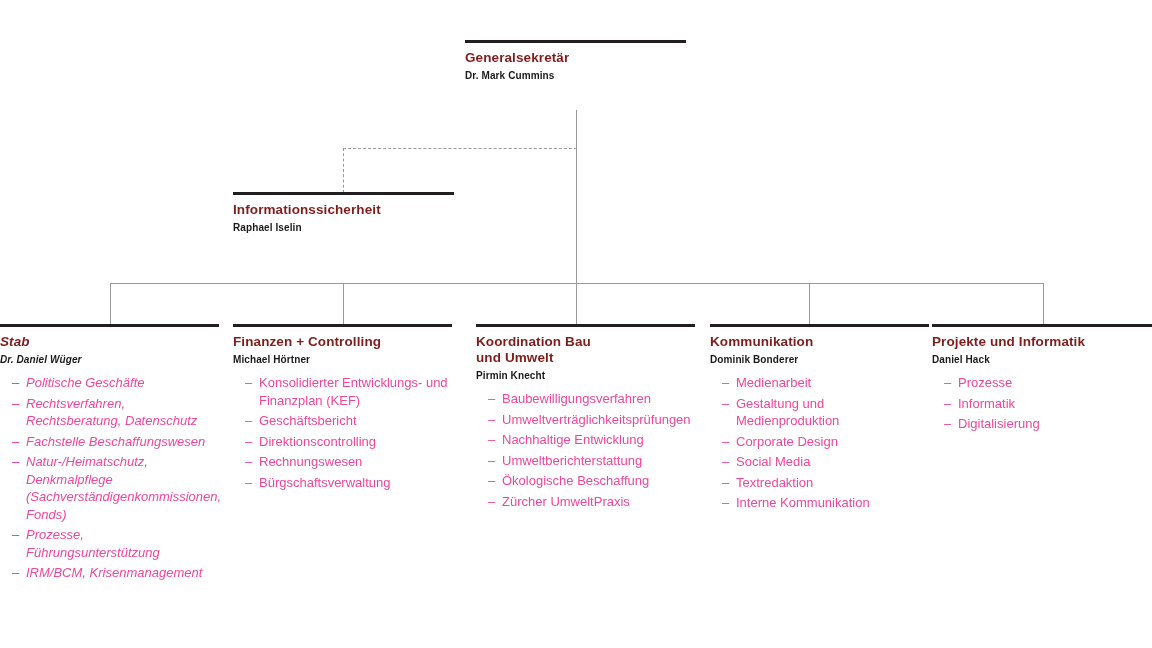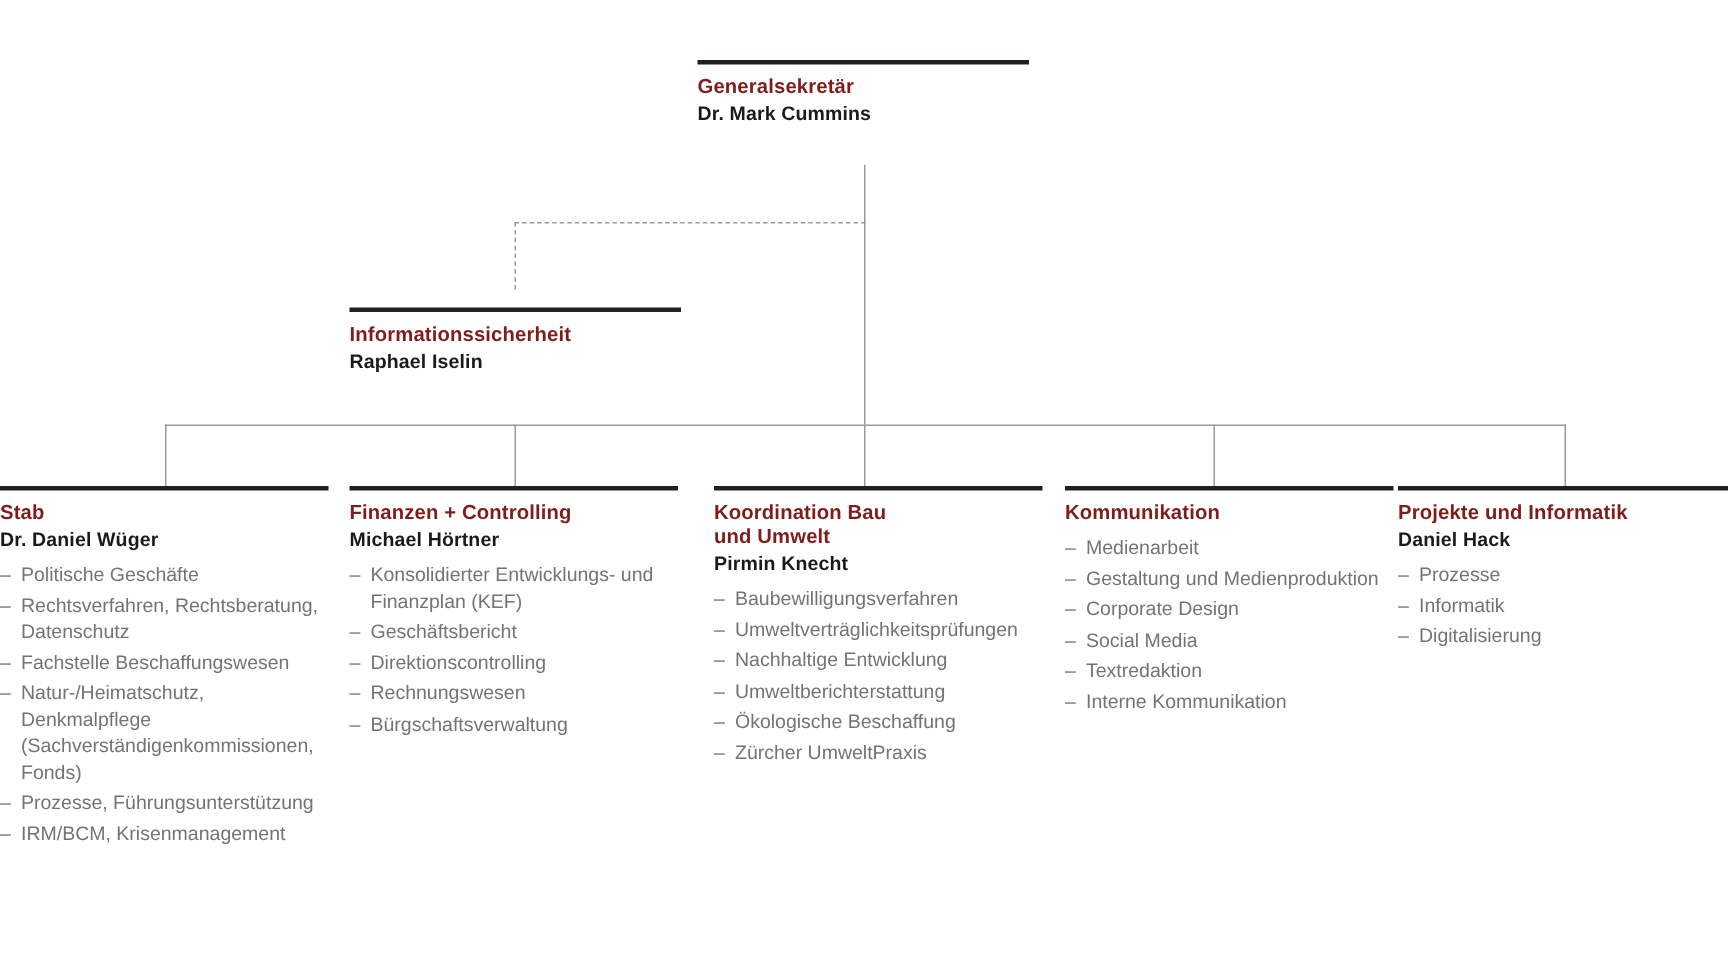--- a/index.html
+++ b/index.html
@@ -52,58 +52,58 @@
     margin-bottom: 7px;
   }
   .unit {
     font-size: 13.5px;
     font-weight: bold;
     color: #7f1d1d;
     line-height: 16px;
     letter-spacing: 0.1px;
   }
   .person {
-    font-size: 13px;
+    font-size: 10px;
     font-weight: bold;
     color: #1a1a1a;
     line-height: 17px;
     letter-spacing: 0.1px;
     margin-top: 1px;
   }
   .person .subline { display: block; }
 
   .tasks {
     list-style: none;
     margin: 6px 0 0 0;
     padding: 0;
   }
   .tasks li {
     font-size: 13px;
-    color: #737373;
+    color: #ec4899;
     line-height: 17.5px;
-    padding-left: 14px;
+    padding-left: 26px;
     text-indent: -14px;
     margin-bottom: 3px;
   }
   .tasks li .d {
     display: inline-block;
     width: 14px;
     text-indent: 0;
   }
 
   
   #node-top { left: 465px; top: 40px; width: 221px; }
   #node-top .person { line-height: 18px; }
 
   
-  #node-infosec { left: 233px; top: 205px; width: 221px; }
+  #node-infosec { left: 233px; top: 192px; width: 221px; }
 
   
   .col { top: 324px; width: 219px; }
-  #node-stab   { left: 0px; }
+  #node-stab   { left: 0px; font-style: italic; }
   #node-fin    { left: 233px; }
   #node-bau    { left: 476px; }
   #node-komm   { left: 710px; }
   #node-proj   { left: 932px; width: 220px; }
 </style>
 </head>
 <body>
 
 <div class="chart">
 
@@ -174,20 +174,21 @@
       <li><span class="d">–</span><span>Nachhaltige Entwicklung</span></li>
       <li><span class="d">–</span><span>Umweltberichterstattung</span></li>
       <li><span class="d">–</span><span>Ökologische Beschaffung</span></li>
       <li><span class="d">–</span><span>Zürcher UmweltPraxis</span></li>
     </ul>
   </div>
 
   <div class="node col" id="node-komm">
     <div class="rule"></div>
     <div class="unit">Kommunikation</div>
+    <div class="person">Dominik Bonderer</div>
     <ul class="tasks">
       <li><span class="d">–</span><span>Medienarbeit</span></li>
       <li><span class="d">–</span><span>Gestaltung und Medienproduktion</span></li>
       <li><span class="d">–</span><span>Corporate Design</span></li>
       <li><span class="d">–</span><span>Social Media</span></li>
       <li><span class="d">–</span><span>Textredaktion</span></li>
       <li><span class="d">–</span><span>Interne Kommunikation</span></li>
     </ul>
   </div>
 

